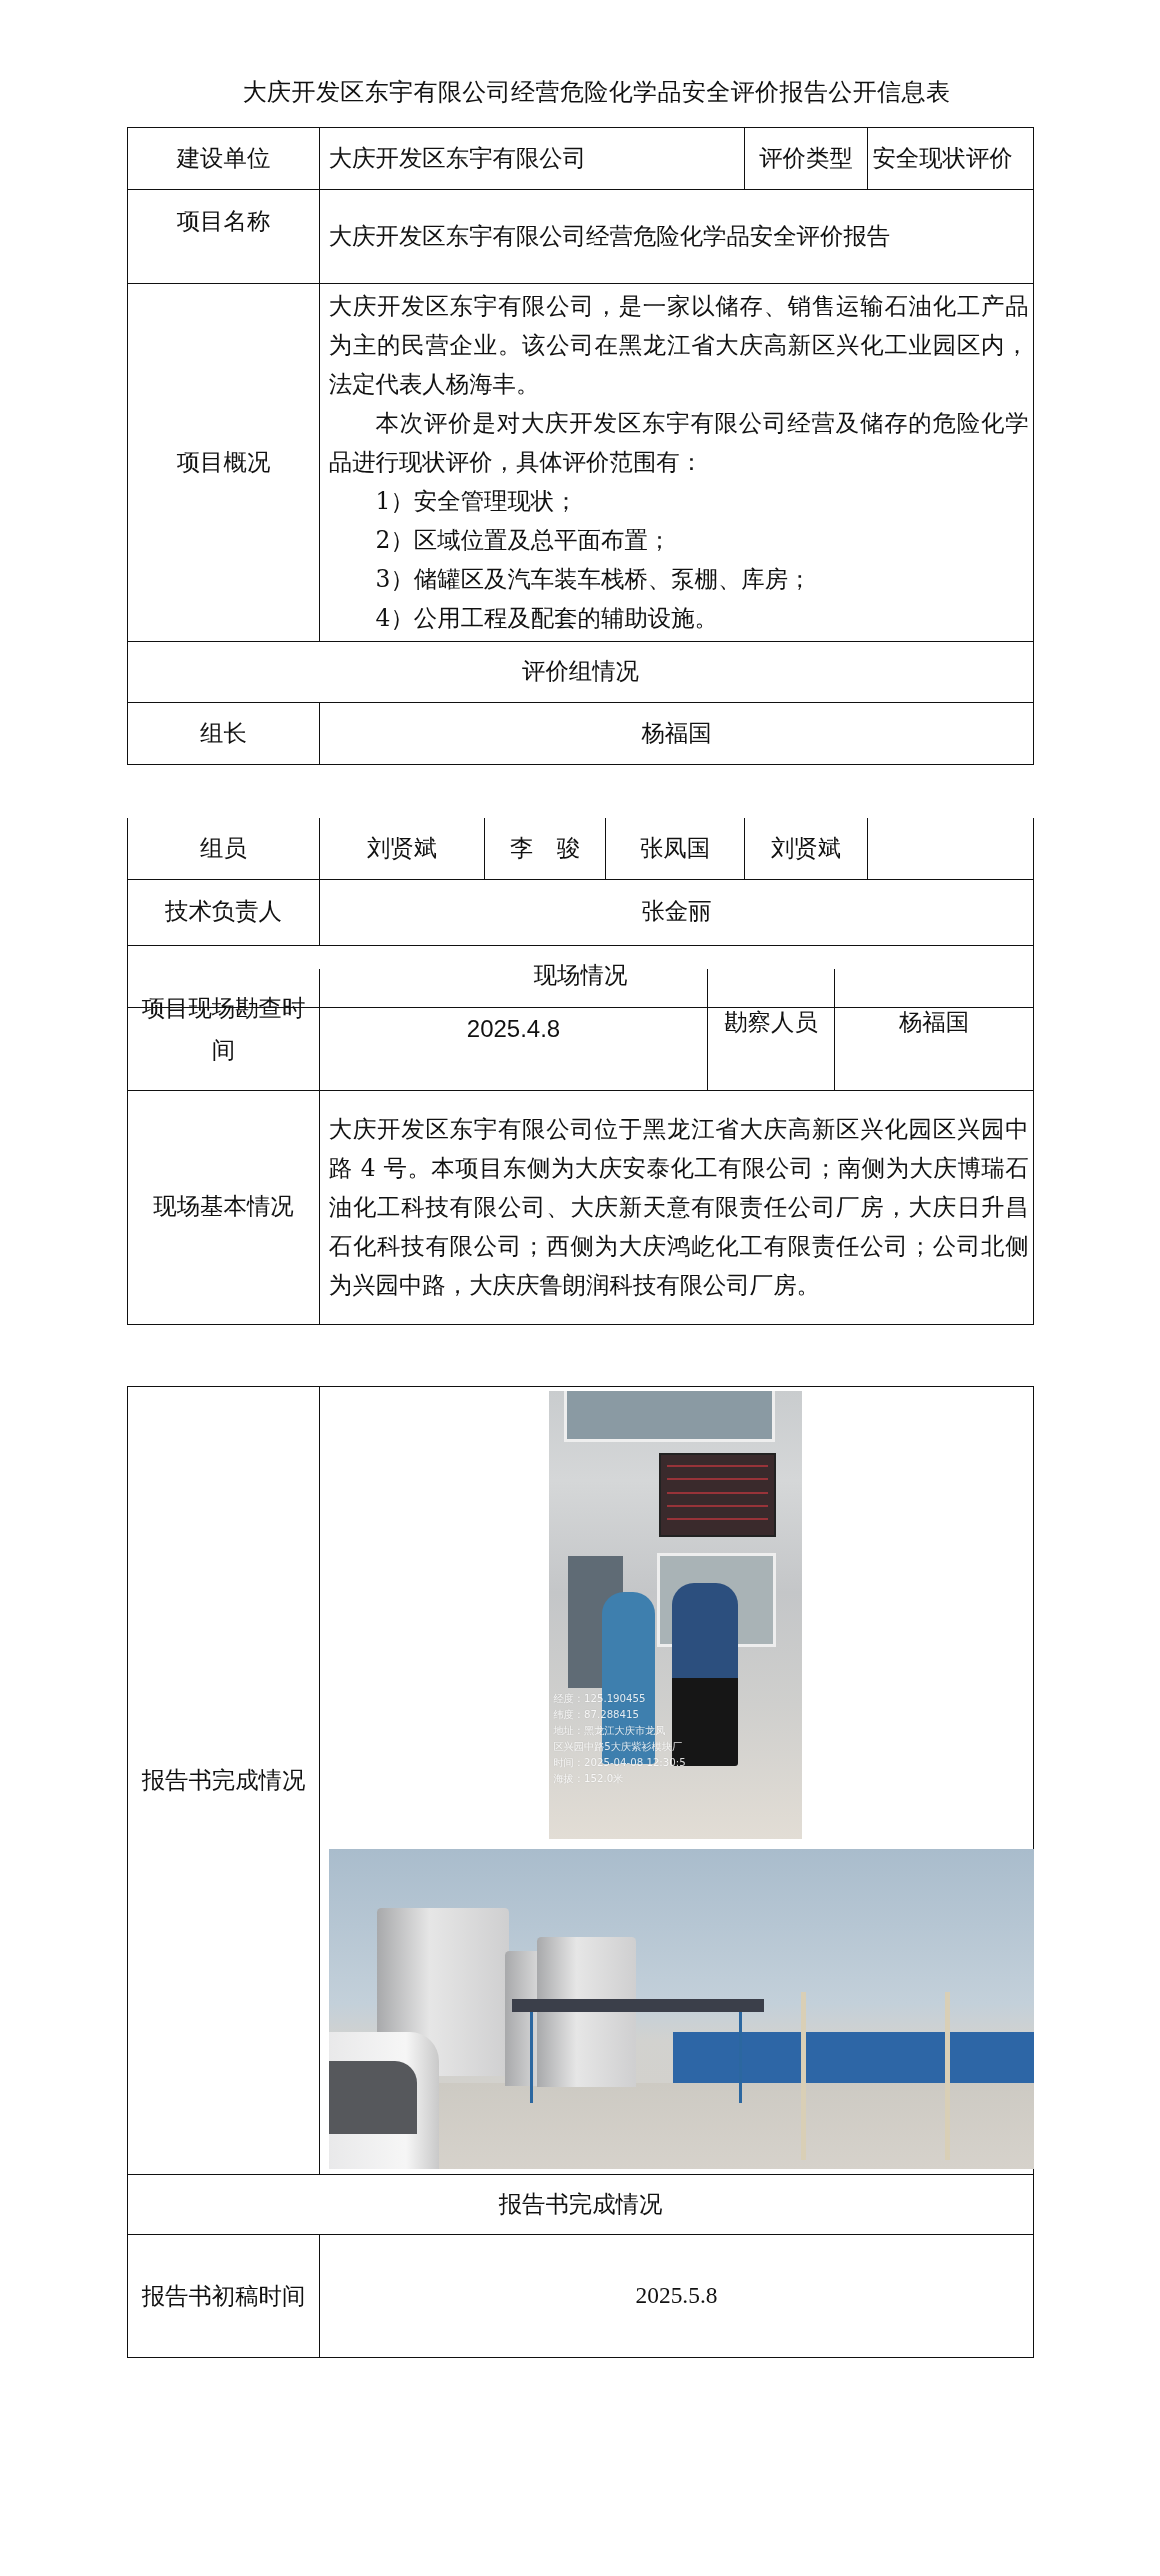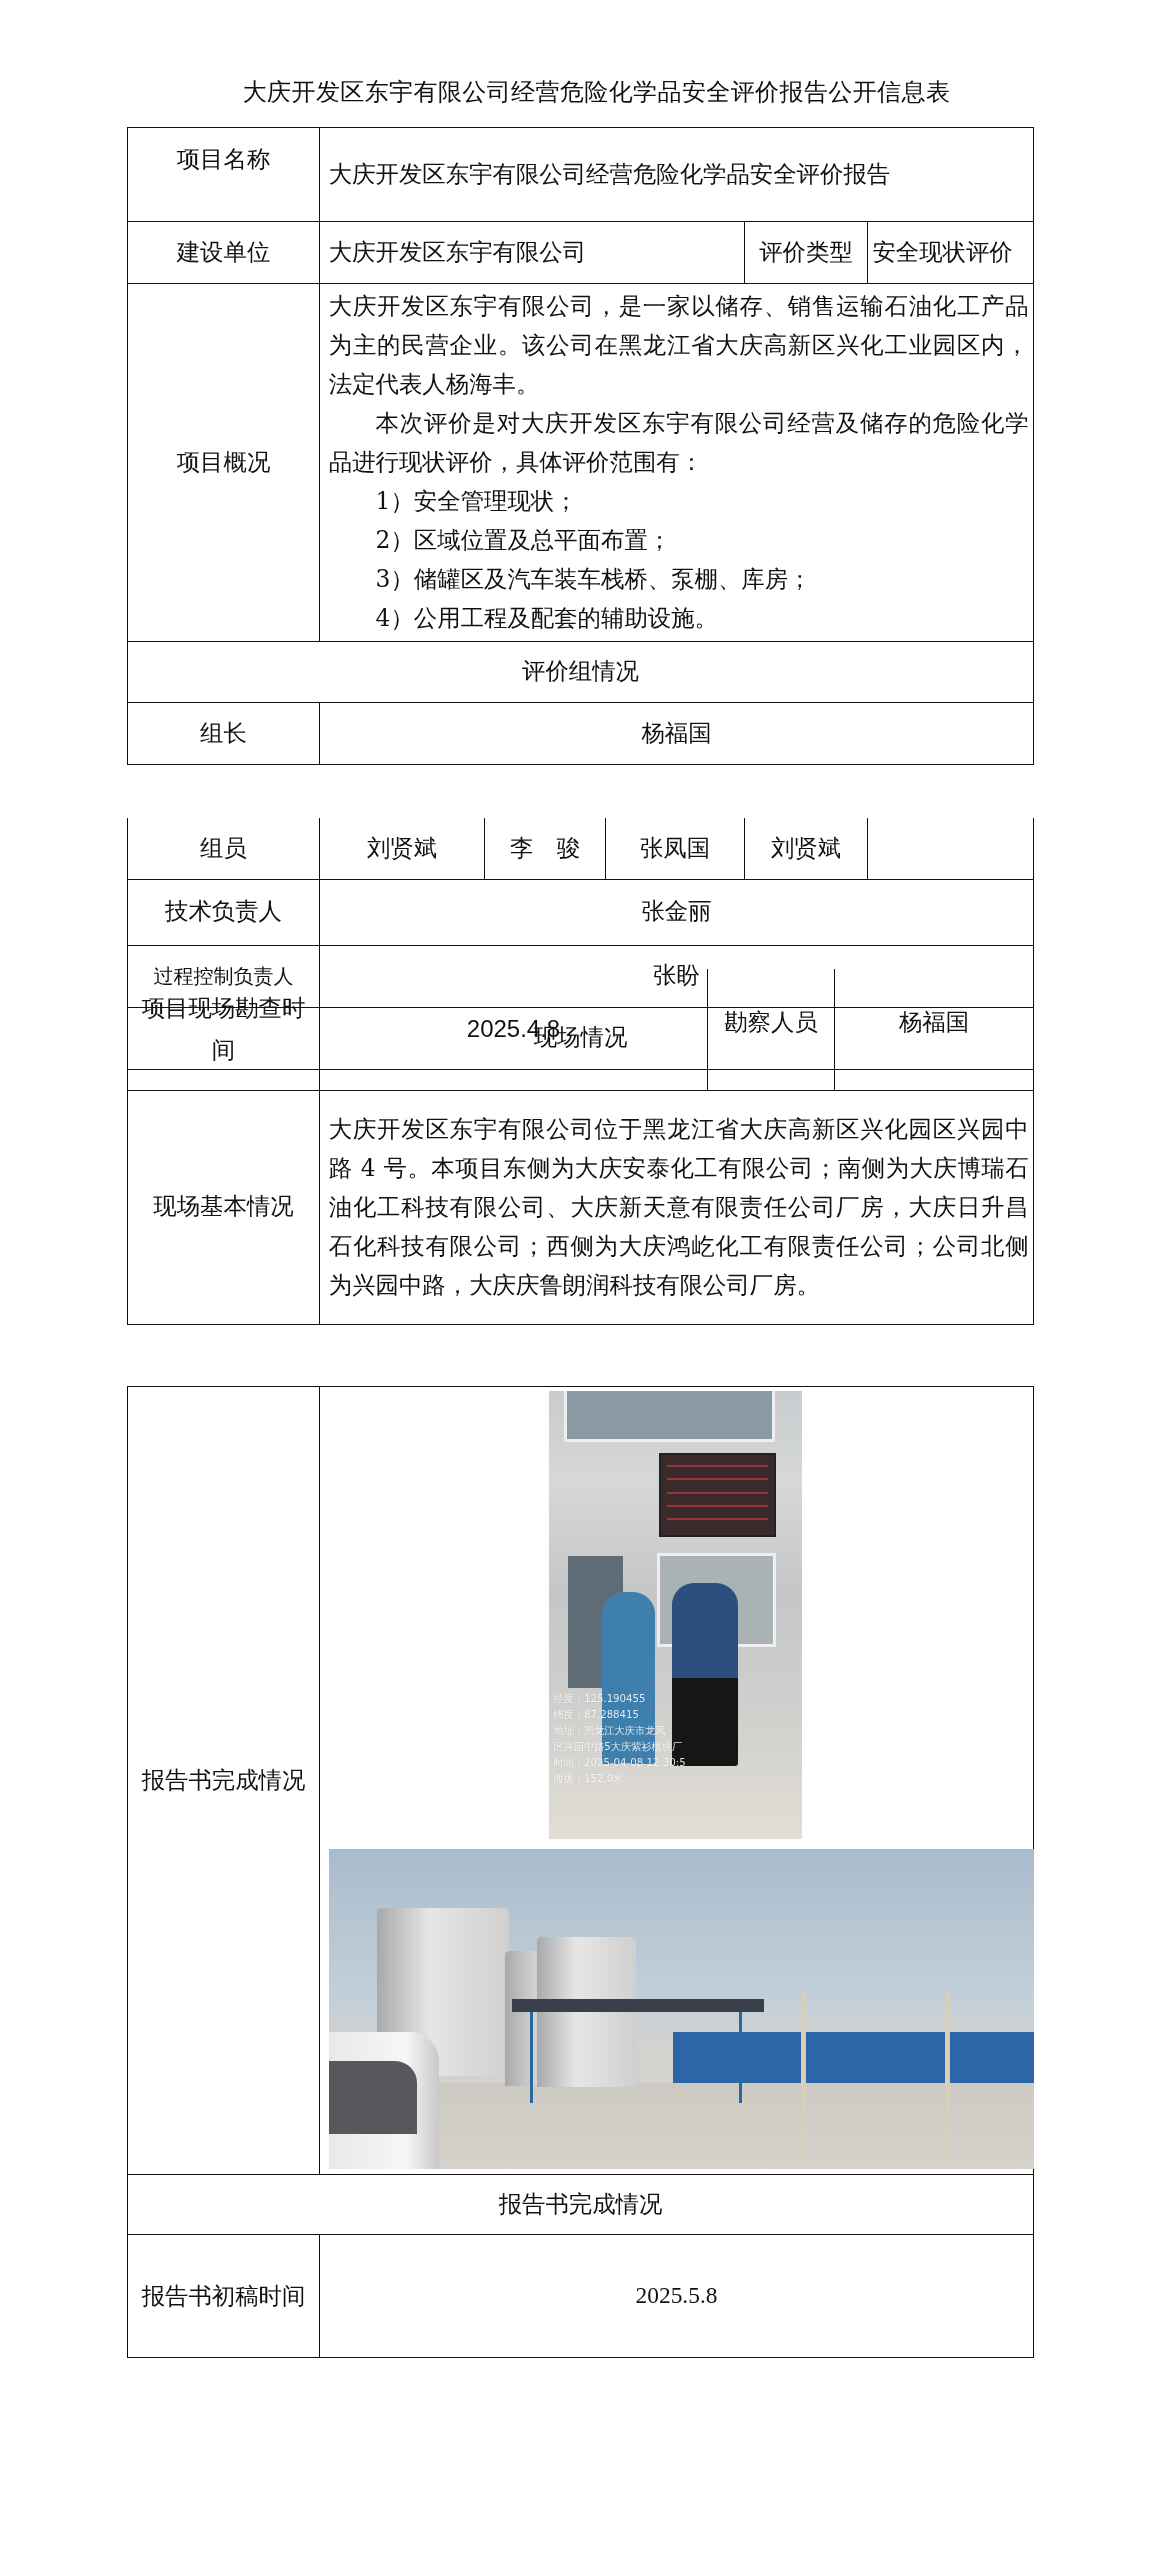--- a/index.html
+++ b/index.html
@@ -45,29 +45,29 @@
 <table style="top:127px;">
   <colgroup>
     <col style="width:192px">
       <col style="width:165px">
       <col style="width:121px">
       <col style="width:139px">
       <col style="width:123px">
       <col style="width:166px">
   </colgroup>
   <tbody>
-      <tr style="height:94px">
-    <td class="lbl" style="vertical-align:top;padding-top:13px;">项目名称</td>
-    <td colspan="5">大庆开发区东宇有限公司经营危险化学品安全评价报告</td>
-  </tr>
-  <tr style="height:62px">
+      <tr style="height:62px">
     <td class="lbl">建设单位</td>
     <td colspan="3" style="width:388px">大庆开发区东宇有限公司</td>
     <td class="c thin" style="padding:0 2.9px">评价类型</td>
     <td style="padding:0 4.4px">安全现状评价</td>
+  </tr>
+  <tr style="height:94px">
+    <td class="lbl" style="vertical-align:top;padding-top:13px;">项目名称</td>
+    <td colspan="5">大庆开发区东宇有限公司经营危险化学品安全评价报告</td>
   </tr>
   <tr style="height:351px">
     <td class="lbl">项目概况</td>
     <td colspan="5" class="para">
       <div>大庆开发区东宇有限公司，是一家以储存、销售运输石油化工产品为主的民营企业。该公司在黑龙江省大庆高新区兴化工业园区内，法定代表人杨海丰。</div>
       <div class="indent">本次评价是对大庆开发区东宇有限公司经营及储存的危险化学品进行现状评价，具体评价范围有：</div>
       <div class="li">1）安全管理现状；</div>
       <div class="li">2）区域位置及总平面布置；</div>
       <div class="li">3）储罐区及汽车装车栈桥、泵棚、库房；</div>
       <div class="li">4）公用工程及配套的辅助设施。</div>
@@ -97,24 +97,20 @@
     <td class="lbl" style="border-top:none">组员</td>
     <td class="c thin" style="border-top:none">刘贤斌</td>
     <td class="c thin" style="border-top:none">李　骏</td>
     <td class="c thin" style="border-top:none">张凤国</td>
     <td class="c thin" style="border-top:none">刘贤斌</td>
     <td class="c" style="border-top:none;border-left-width:0.7px"></td>
   </tr>
   <tr style="height:66px">
     <td class="lbl">技术负责人</td>
     <td colspan="5" class="c">张金丽</td>
-  </tr>
-  <tr style="height:62px">
-    <td class="lbl" style="font-size:20px;padding:0 2.9px;">过程控制负责人</td>
-    <td colspan="5" class="c">张盼</td>
   </tr>
   <tr style="height:62px">
     <td colspan="6" class="c">现场情况</td>
   </tr>
 </tbody>
   </table>
 
 <table style="top:969px;">
   <colgroup>
     <col style="width:192px">

